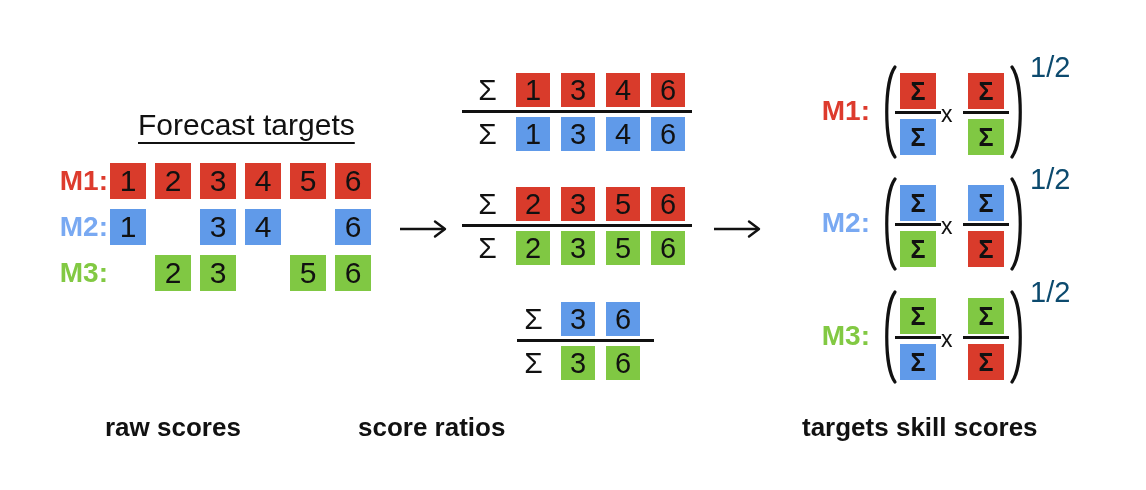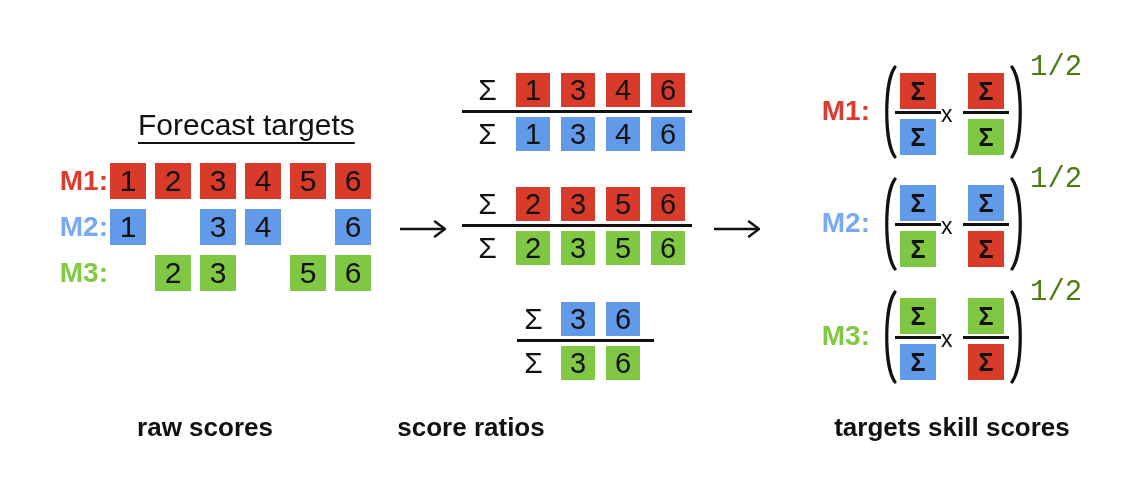--- a/index.html
+++ b/index.html
@@ -34,23 +34,23 @@
   
   .flabel{
     font-size:28px; font-weight:700; width:62px; text-align:right; line-height:26px; white-space:nowrap;
   }
   .sbox{
     width:36px; height:36px; display:flex; align-items:center; justify-content:center;
     font-size:25px; font-weight:700; color:#111; line-height:1;
   }
   .sfbar{background:#111; height:3px; width:46px;}
   .xop{font-size:23px; color:#111; line-height:1;}
-  .sup{font-size:29px; color:#4d7c0f; line-height:1; white-space:nowrap;font-family:Liberation Mono, monospace;}
+  .sup{font-size:29px; color:#0c4a6e; line-height:1; white-space:nowrap;}
   .caption{
-    font-size:26px; font-weight:700; color:#111; text-align:center; white-space:nowrap;
+    font-size:26px; font-weight:700; color:#111; white-space:nowrap;
   }
   svg{display:block;}
 </style>
 </head>
 <body>
 
 <div class="canvas">
 
   <div class="abs title" style="left:138px; top:108px;">Forecast targets</div>
 
@@ -106,21 +106,21 @@
   <div class="abs mbox" style="left: 651px; top: 231px; background-color: rgb(128, 200, 67);">6</div>
 
   <div class="abs sigma" style="left:518px; top:302px;">Σ</div>
   <div class="abs mbox" style="left: 561px; top: 302px; background-color: rgb(96, 154, 233);">3</div>
   <div class="abs mbox" style="left: 606px; top: 302px; background-color: rgb(96, 154, 233);">6</div>
   <div class="abs fbar" style="left:517px; top:339px; width:137px;"></div>
   <div class="abs sigma" style="left:518px; top:346px;">Σ</div>
   <div class="abs mbox" style="left: 561px; top: 346px; background-color: rgb(128, 200, 67);">3</div>
   <div class="abs mbox" style="left: 606px; top: 346px; background-color: rgb(128, 200, 67);">6</div>
 
-  <div class="abs caption" style="left:371px; top:412px; width:200px;">score ratios</div>
+  <div class="abs caption" style="left:358px; top:412px; width:200px;">score ratios</div>
 
   <svg class="abs" style="left:712px; top:219px;" width="52" height="20" viewBox="0 0 52 20">
     <line x1="2" y1="10" x2="46" y2="10" stroke="#111" stroke-width="2.4"></line>
     <polyline points="37,2.5 47,10 37,17.5" fill="none" stroke="#111" stroke-width="2.4" stroke-linecap="round" stroke-linejoin="round"></polyline>
   </svg>
 
   <div class="abs flabel" style="left: 808px; top: 98px; color: rgb(221, 59, 45);">M1:</div>
   <svg class="abs" style="left:879px; top:64px;" width="20" height="96" viewBox="0 0 20 96">
     <path d="M16 3 C 5 18, 5 78, 16 93" stroke="#111" stroke-width="3.2" fill="none" stroke-linecap="round"></path>
   </svg>

